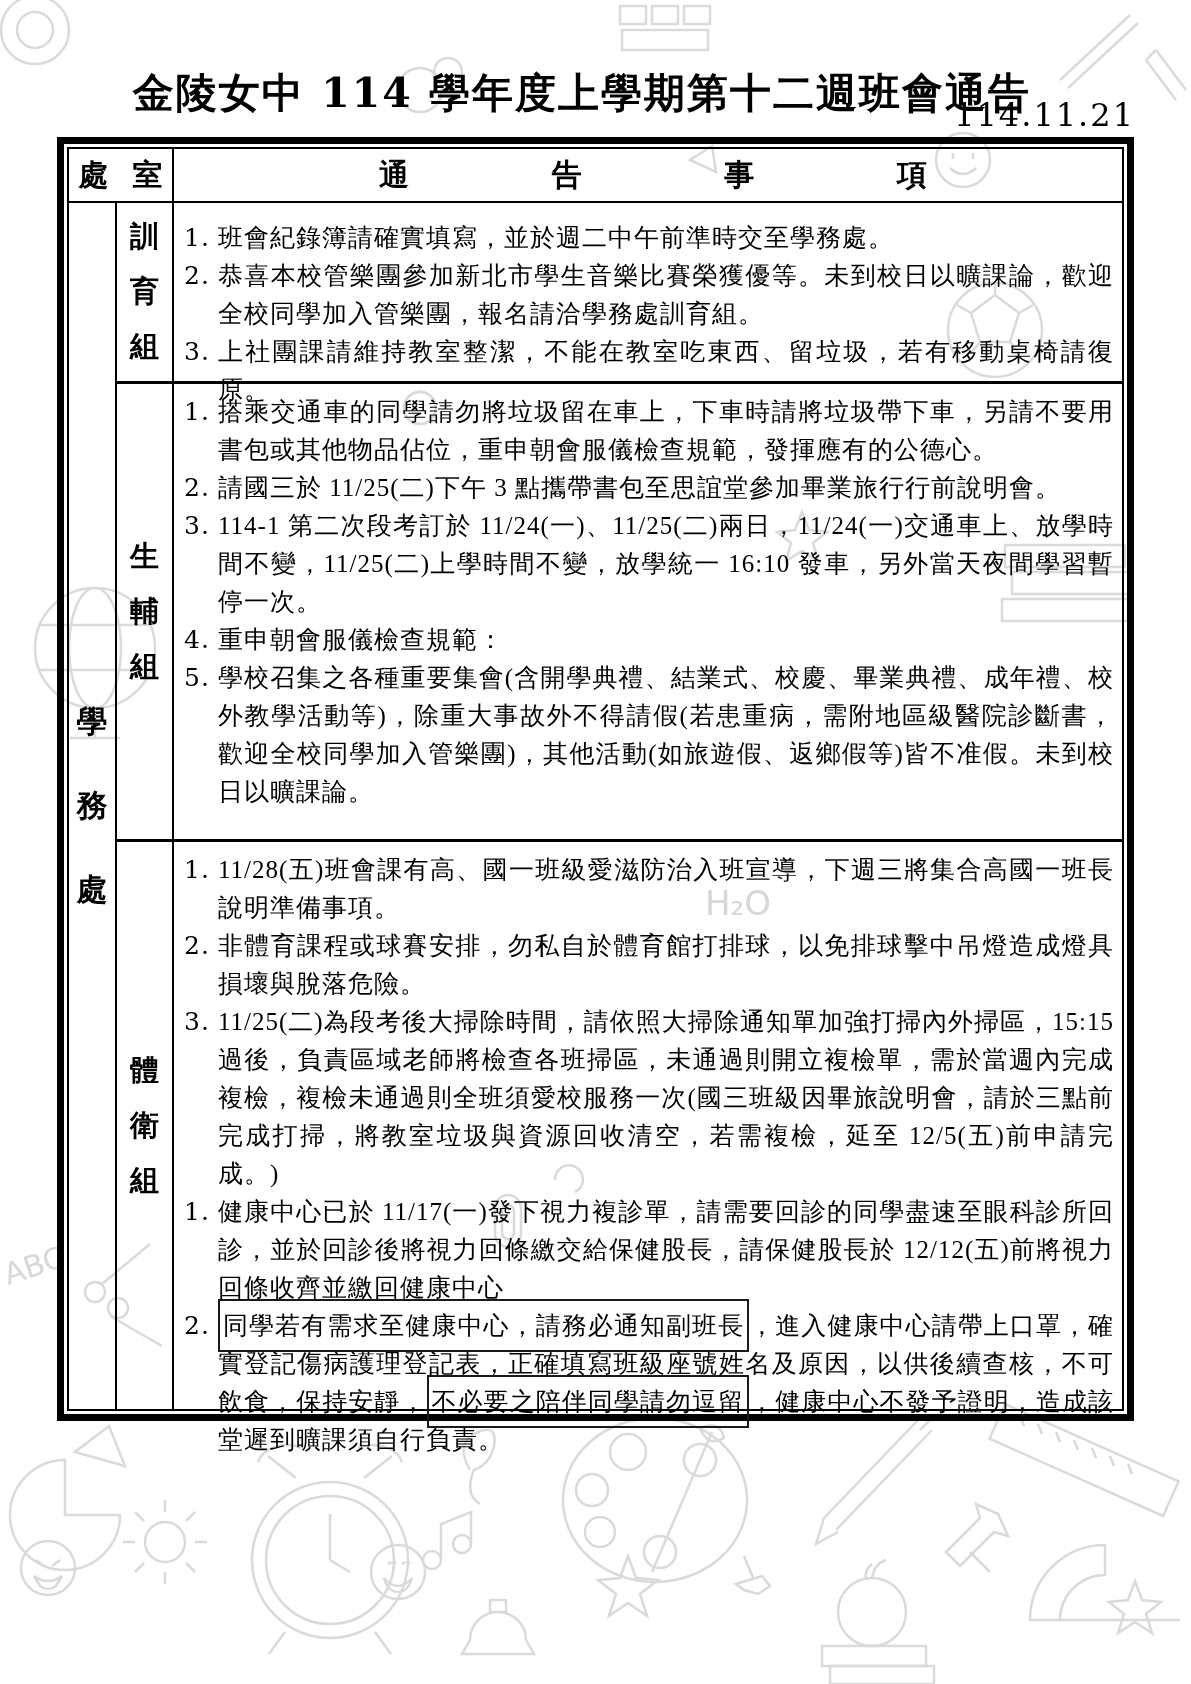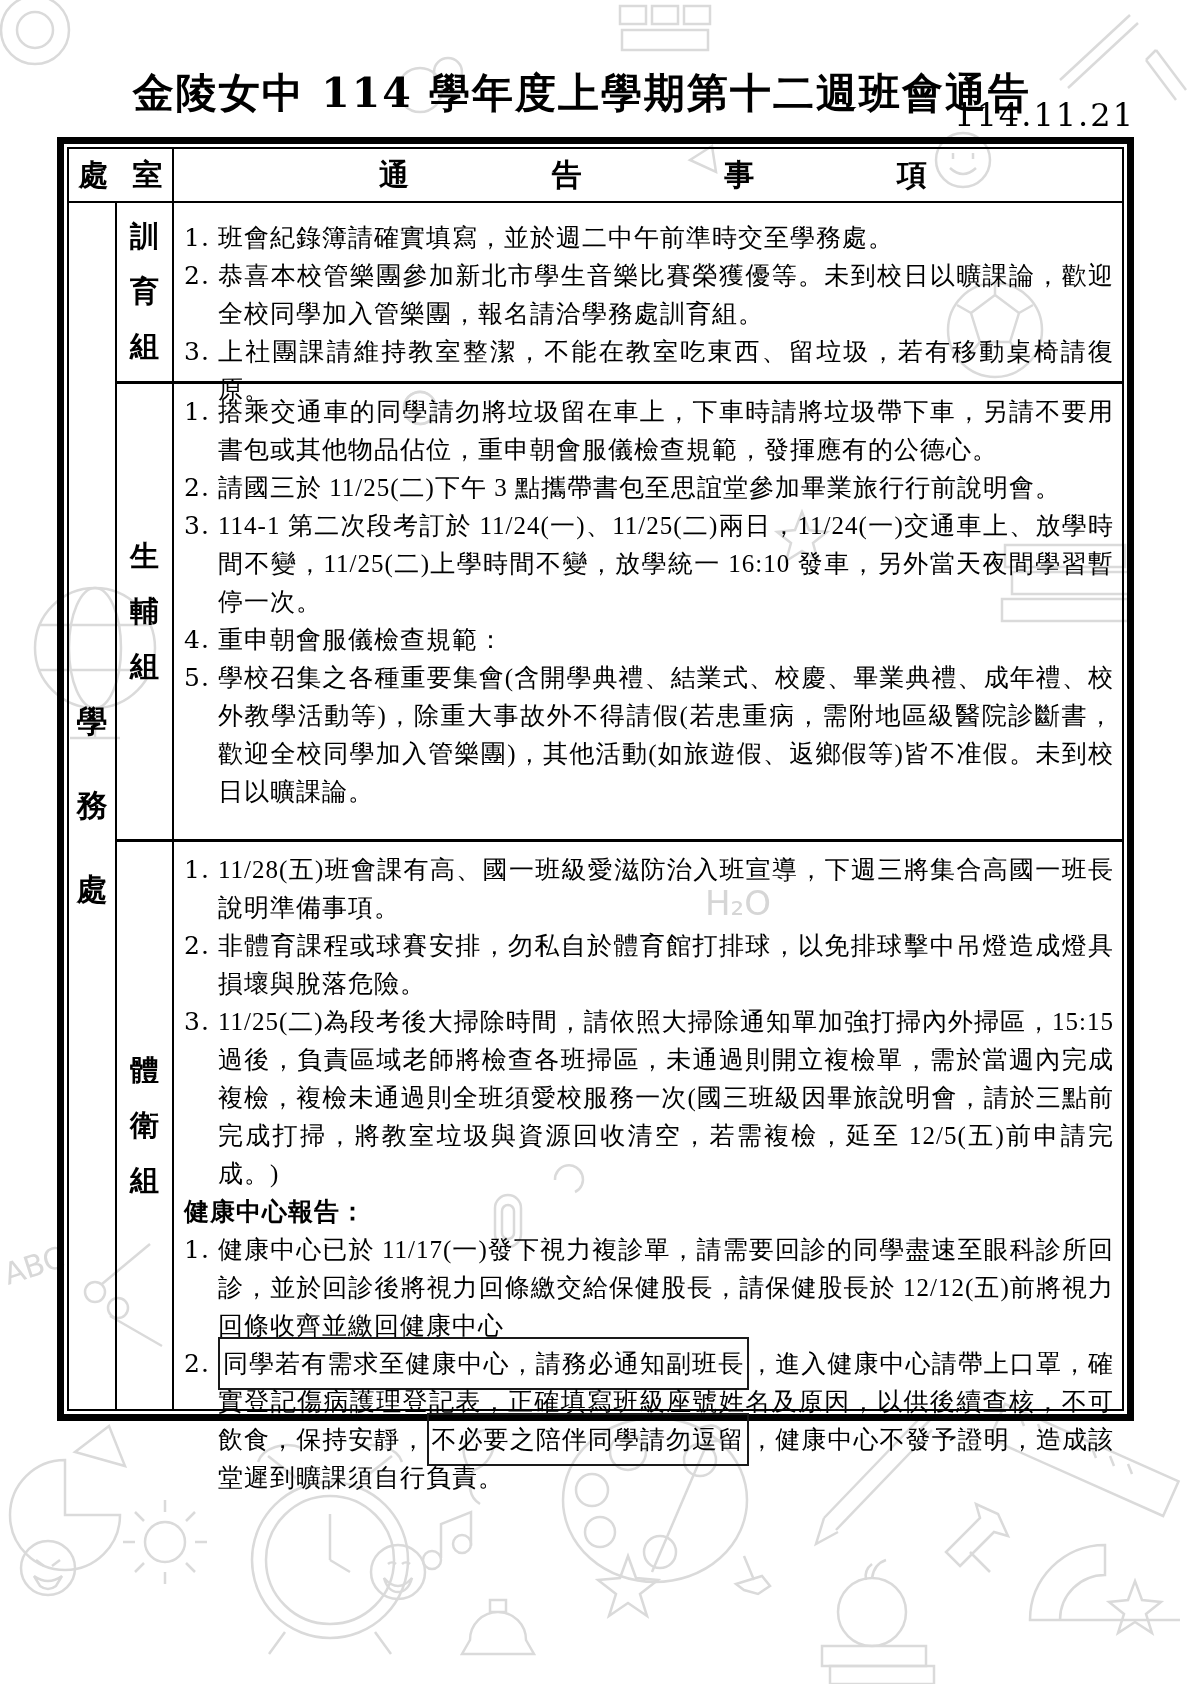--- a/index.html
+++ b/index.html
@@ -230,23 +230,20 @@
       </div>
       <div class="item">
         <span class="num">2.</span>
         <span class="itext">非體育課程或球賽安排，勿私自於體育館打排球，以免排球擊中吊燈造成燈具損壞與脫落危險。</span>
       </div>
       <div class="item">
         <span class="num">3.</span>
         <span class="itext">11/25(二)為段考後大掃除時間，請依照大掃除通知單加強打掃內外掃區，15:15 過後，負責區域老師將檢查各班掃區，未通過則開立複檢單，需於當週內完成複檢，複檢未通過則全班須愛校服務一次(國三班級因畢旅說明會，請於三點前完成打掃，將教室垃圾與資源回收清空，若需複檢，延至 12/5(五)前申請完成。)</span>
       </div>
       <div class="item">
-        <span class="itext bold">健康中心報告：</span>
-      </div>
-      <div class="item">
         <span class="num">1.</span>
         <span class="itext">健康中心已於 11/17(一)發下視力複診單，請需要回診的同學盡速至眼科診所回診，並於回診後將視力回條繳交給保健股長，請保健股長於 12/12(五)前將視力回條收齊並繳回健康中心</span>
       </div>
       <div class="item">
         <span class="num">2.</span>
         <span class="itext"><span class="boxed">同學若有需求至健康中心，請務必通知副班長</span><span>，進入健康中心請帶上口罩，確實登記傷病護理登記表，正確填寫班級座號姓名及原因，以供後續查核，不可飲食，保持安靜，</span><span class="boxed">不必要之陪伴同學請勿逗留</span><span>，健康中心不發予證明，造成該堂遲到曠課須自行負責。</span></span>
       </div>
     </div>
 
   </div>

